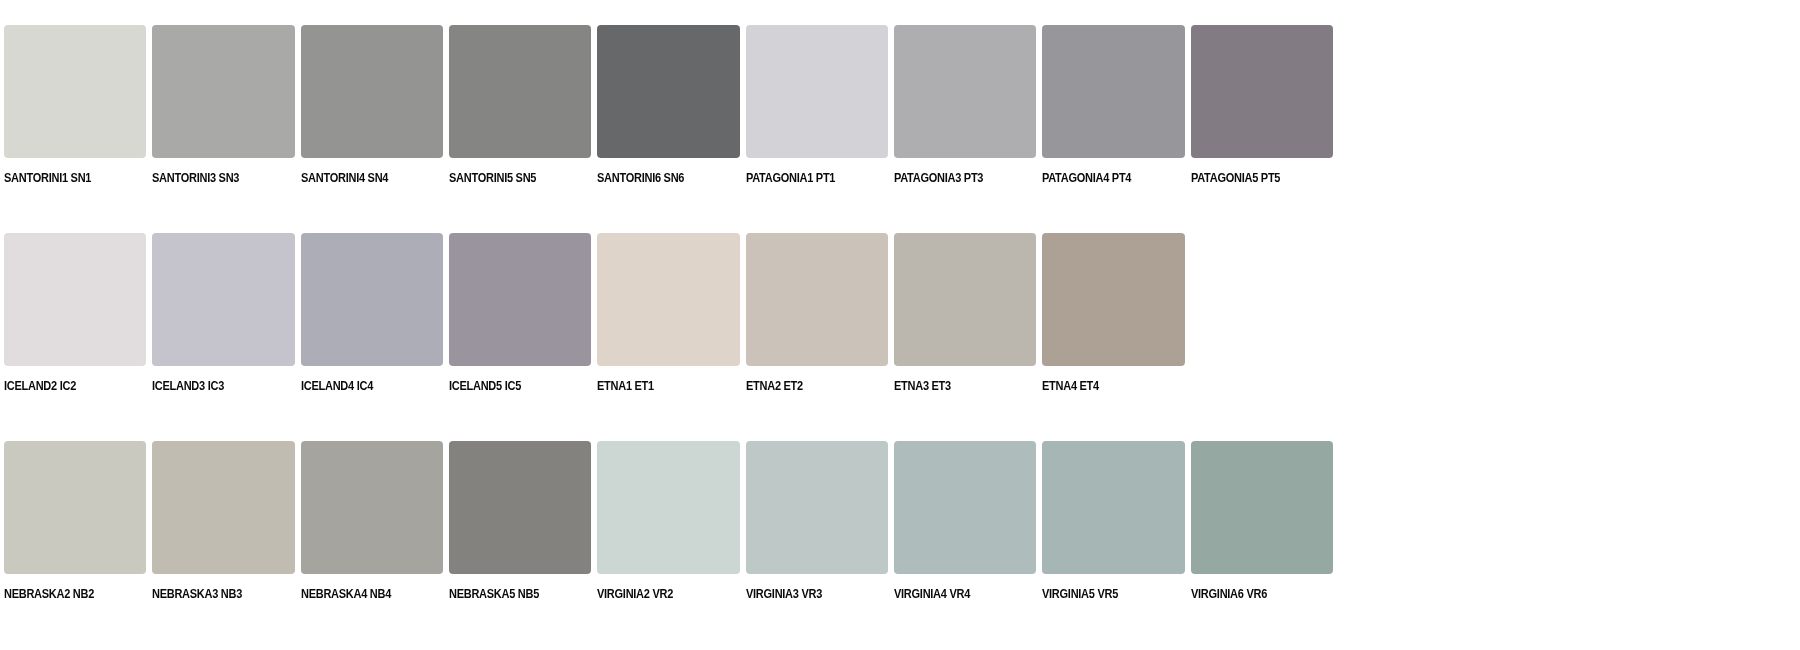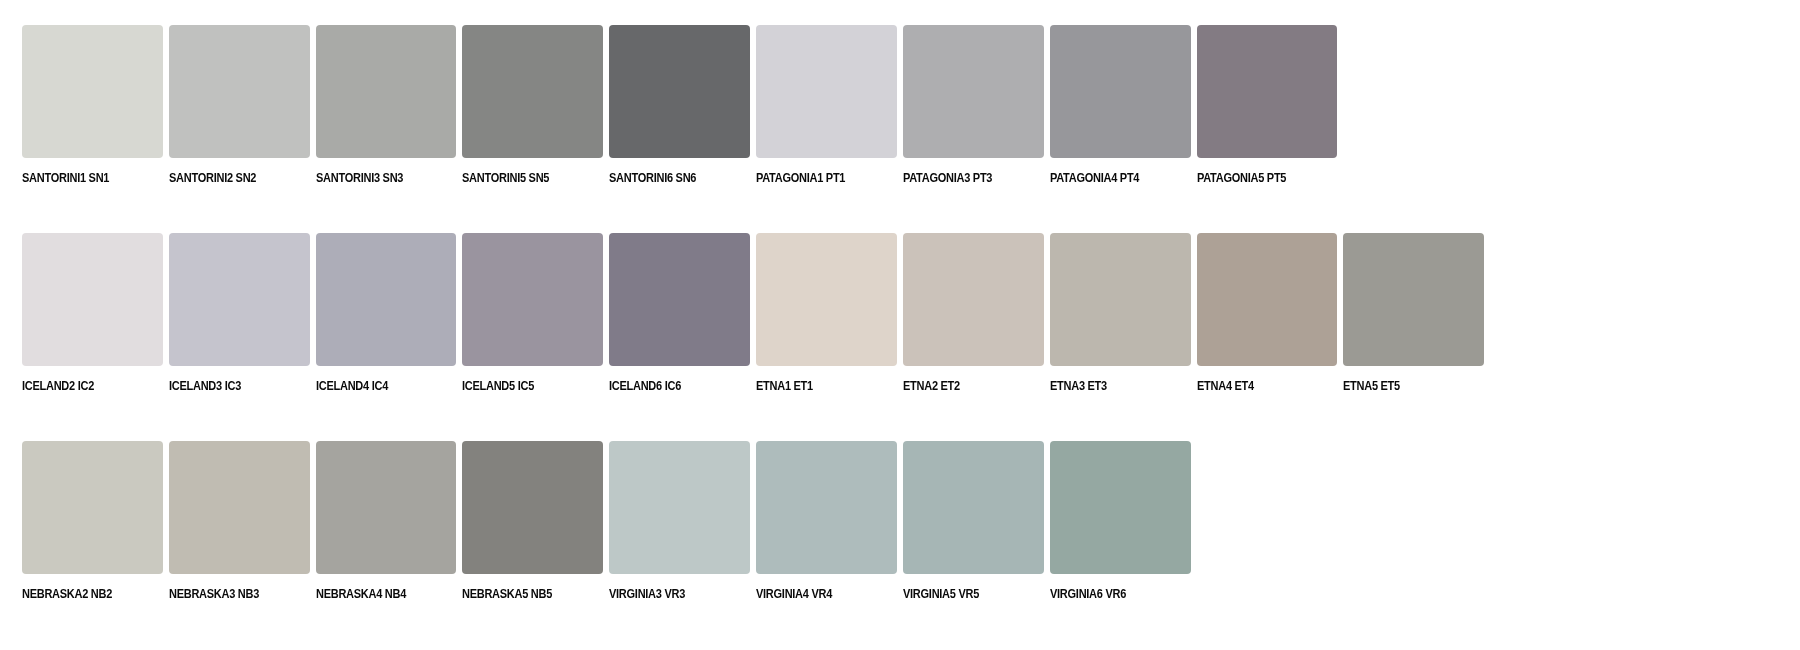--- a/index.html
+++ b/index.html
@@ -11,21 +11,21 @@
   }
   body {
     width: 1800px;
     height: 650px;
     font-family: "Liberation Sans", "DejaVu Sans", sans-serif;
     overflow: hidden;
   }
   .palette-sheet {
     width: 1800px;
     height: 650px;
-    padding: 25px 22px 0 22px;
+    padding: 25px 22px 0 4px;
     display: flex;
     flex-direction: column;
     gap: 0;
   }
   .swatch-row {
     display: grid;
     grid-template-columns: repeat(12, 1fr);
     column-gap: 6px;
     row-gap: 0;
     height: 180px;
@@ -58,26 +58,26 @@
 </head>
 <body>
 
 <div class="palette-sheet">
   <div class="swatch-row">
       <div class="swatch-cell">
         <div class="swatch-chip" style="background-color: rgb(215, 216, 210);"></div>
         <div class="swatch-label">SANTORINI1 SN1</div>
       </div>
       <div class="swatch-cell">
-        <div class="swatch-chip" style="background-color: rgb(192, 193, 191);"></div>
-        <div class="swatch-label">SANTORINI2 SN2</div>
+        <div class="swatch-chip" style="background-color: rgb(169, 170, 167);"></div>
+        <div class="swatch-label">SANTORINI3 SN3</div>
       </div>
       <div class="swatch-cell">
-        <div class="swatch-chip" style="background-color: rgb(169, 170, 167);"></div>
-        <div class="swatch-label">SANTORINI3 SN3</div>
+        <div class="swatch-chip" style="background-color: rgb(148, 149, 147);"></div>
+        <div class="swatch-label">SANTORINI4 SN4</div>
       </div>
       <div class="swatch-cell">
         <div class="swatch-chip" style="background-color: rgb(133, 134, 132);"></div>
         <div class="swatch-label">SANTORINI5 SN5</div>
       </div>
       <div class="swatch-cell">
         <div class="swatch-chip" style="background-color: rgb(103, 104, 106);"></div>
         <div class="swatch-label">SANTORINI6 SN6</div>
       </div>
       <div class="swatch-cell">
@@ -108,60 +108,56 @@
       </div>
       <div class="swatch-cell">
         <div class="swatch-chip" style="background-color: rgb(173, 173, 184);"></div>
         <div class="swatch-label">ICELAND4 IC4</div>
       </div>
       <div class="swatch-cell">
         <div class="swatch-chip" style="background-color: rgb(154, 148, 159);"></div>
         <div class="swatch-label">ICELAND5 IC5</div>
       </div>
       <div class="swatch-cell">
-        <div class="swatch-chip" style="background-color: rgb(128, 123, 137);"></div>
-        <div class="swatch-label">ICELAND6 IC6</div>
-      </div>
-      <div class="swatch-cell">
         <div class="swatch-chip" style="background-color: rgb(222, 212, 202);"></div>
         <div class="swatch-label">ETNA1 ET1</div>
       </div>
       <div class="swatch-cell">
         <div class="swatch-chip" style="background-color: rgb(203, 194, 186);"></div>
         <div class="swatch-label">ETNA2 ET2</div>
       </div>
       <div class="swatch-cell">
         <div class="swatch-chip" style="background-color: rgb(188, 183, 174);"></div>
         <div class="swatch-label">ETNA3 ET3</div>
       </div>
       <div class="swatch-cell">
         <div class="swatch-chip" style="background-color: rgb(173, 161, 150);"></div>
         <div class="swatch-label">ETNA4 ET4</div>
-      </div>
-      <div class="swatch-cell">
-        <div class="swatch-chip" style="background-color: rgb(155, 154, 148);"></div>
-        <div class="swatch-label">ETNA5 ET5</div>
       </div>
     </div>
   <div class="swatch-row">
       <div class="swatch-cell">
         <div class="swatch-chip" style="background-color: rgb(202, 201, 192);"></div>
         <div class="swatch-label">NEBRASKA2 NB2</div>
       </div>
       <div class="swatch-cell">
         <div class="swatch-chip" style="background-color: rgb(192, 188, 178);"></div>
         <div class="swatch-label">NEBRASKA3 NB3</div>
       </div>
       <div class="swatch-cell">
         <div class="swatch-chip" style="background-color: rgb(165, 164, 159);"></div>
         <div class="swatch-label">NEBRASKA4 NB4</div>
       </div>
       <div class="swatch-cell">
         <div class="swatch-chip" style="background-color: rgb(131, 130, 126);"></div>
         <div class="swatch-label">NEBRASKA5 NB5</div>
+      </div>
+      <div class="swatch-cell">
+        <div class="swatch-chip" style="background-color: rgb(204, 215, 212);"></div>
+        <div class="swatch-label">VIRGINIA2 VR2</div>
       </div>
       <div class="swatch-cell">
         <div class="swatch-chip" style="background-color: rgb(189, 200, 199);"></div>
         <div class="swatch-label">VIRGINIA3 VR3</div>
       </div>
       <div class="swatch-cell">
         <div class="swatch-chip" style="background-color: rgb(174, 188, 188);"></div>
         <div class="swatch-label">VIRGINIA4 VR4</div>
       </div>
       <div class="swatch-cell">

